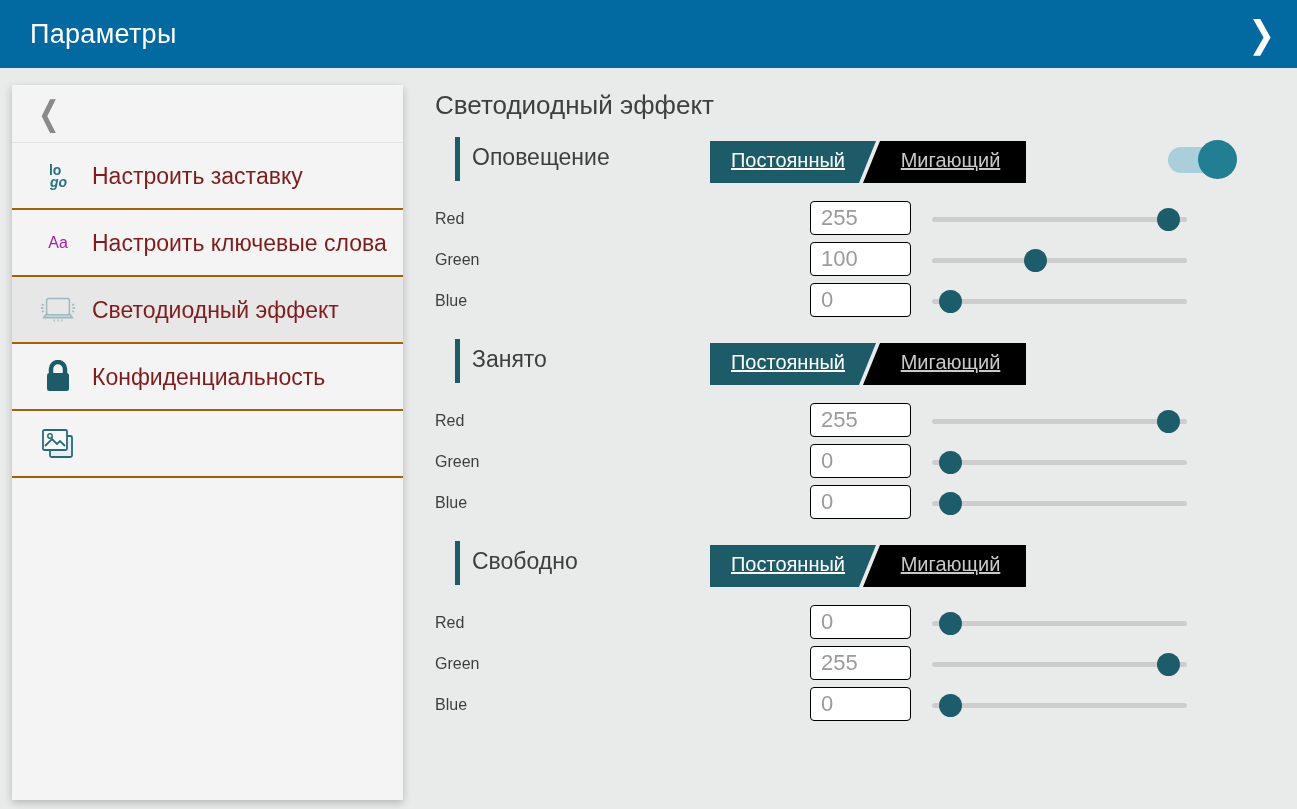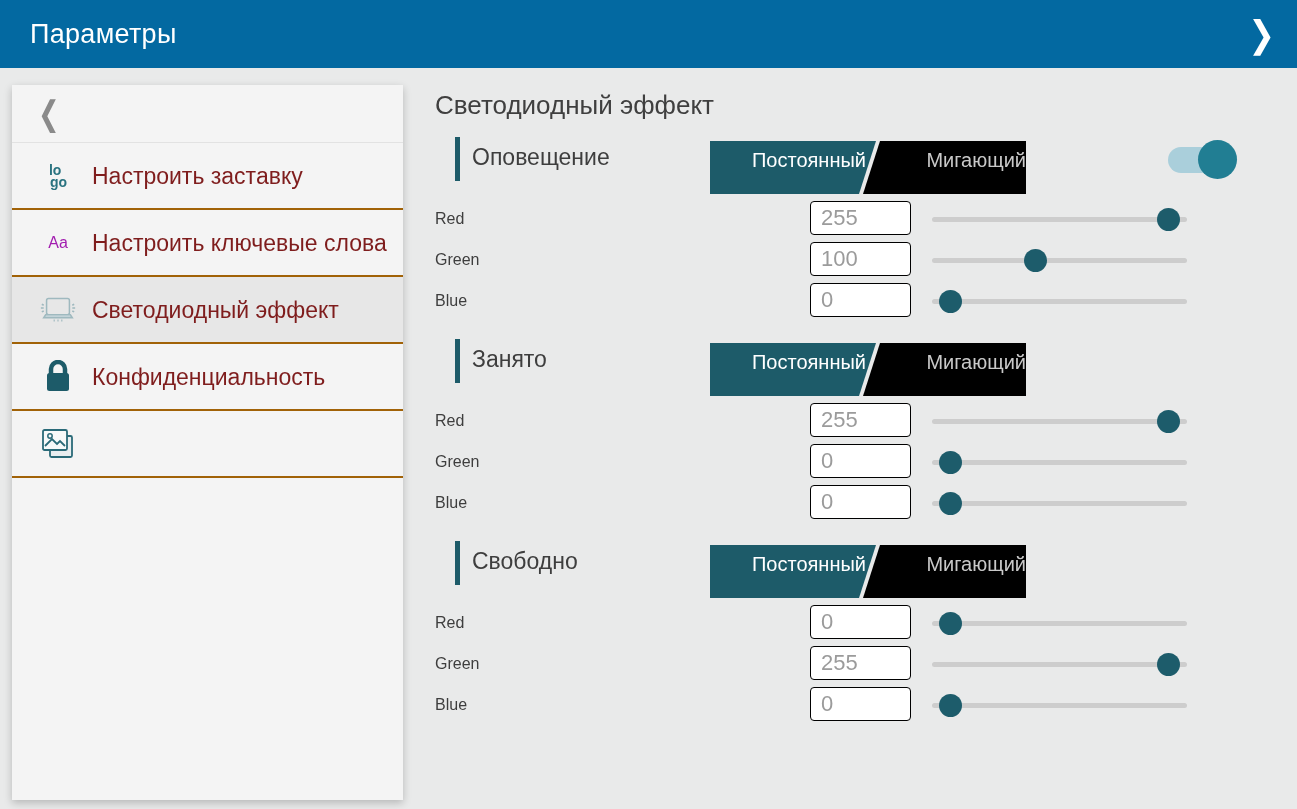--- a/index.html
+++ b/index.html
@@ -35,36 +35,36 @@
     min-height:67px; cursor:pointer; padding:8px 14px 8px 0;
   }
   .sidebar-item.selected { background:#e7e7e7; }
   .item-icon {
     width:40px; margin-left:26px; margin-right:14px; flex-shrink:0;
     display:flex; align-items:center; justify-content:center;
   }
   .item-label { font-size:23px; color:#7f1d1d; line-height:26px; }
 
   .logo-glyph { font-size:14px; line-height:12px; font-weight:bold; color:#2a7380; text-align:left; }
-  .logo-glyph .l2 { margin-left:1px; }
+  .logo-glyph .l2 { margin-left:1px;font-style:italic; }
   .aa-glyph { font-size:16px; font-weight:normal; color:#a21caf; }
 
   
   .main { position:absolute; left:435px; top:90px; right:20px; }
   .main-title { font-size:26px; color:#3f3f3f; margin-bottom:16px; }
 
   .section { margin-bottom:18px; }
   .section-header { position:relative; height:44px; }
   .accent-bar { position:absolute; left:20px; top:0; width:5px; height:44px; background:#1d5b69; }
   .section-name { position:absolute; left:37px; top:7px; font-size:23px; color:#3e3e3e; }
 
   .mode-toggle { position:absolute; left:275px; top:4px; height:38px; width:316px; }
   .mode-btn {
-    position:absolute; top:0; height:53px; font-size:20px; text-align:right;
-    line-height:38px; cursor:pointer; user-select:none;
+    position:absolute; top:0; height:42px; font-size:20px; text-align:center;
+    line-height:38px; cursor:pointer; user-select:none;text-decoration:underline;
   }
   .mode-active {
     left:0; width:166px; background:#1d5b69; color:#fff;
     clip-path:polygon(0 0, 100% 0, calc(100% - 17px) 100%, 0 100%);
     padding-right:10px; z-index:2;
   }
   .mode-inactive {
     left:153px; width:163px; background:#000000; color:#c9c9c9;
     clip-path:polygon(17px 0, 100% 0, 100% 100%, 0 100%);
     padding-left:12px;

